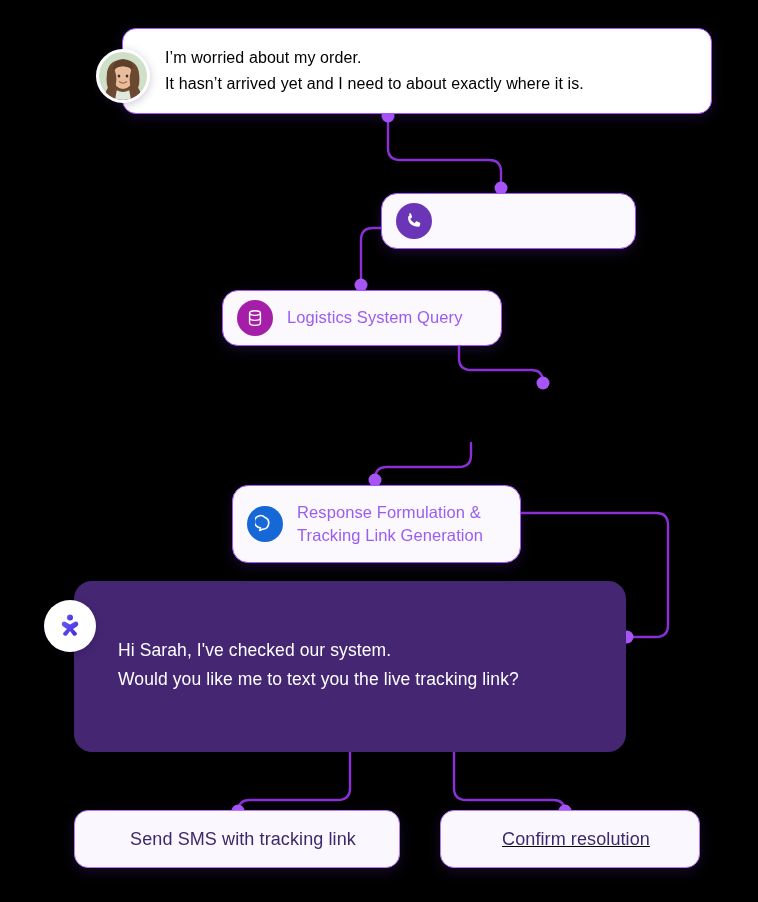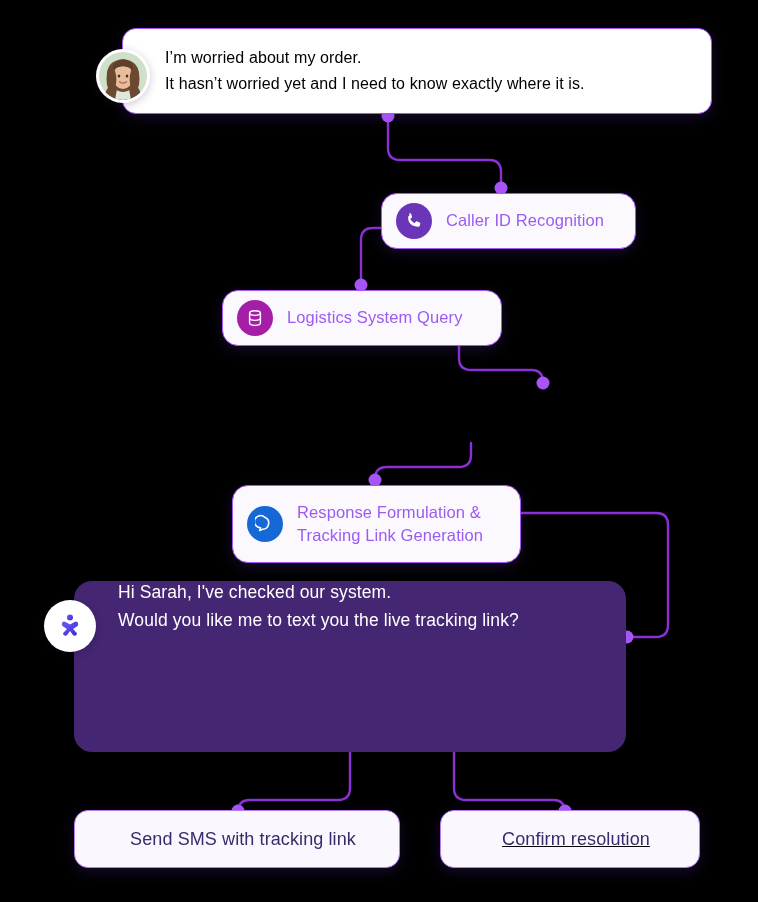--- a/index.html
+++ b/index.html
@@ -109,21 +109,21 @@
   
   .bot-bubble {
     position: absolute;
     left: 74px; top: 581px;
     width: 552px; height: 171px;
     background: #452673;
     border-radius: 18px;
     z-index: 3;
     padding: 0 28px 4px 44px;
     display: flex;
-    align-items: flex-start;
+    align-items: center;
   }
   .bot-bubble .lines {
     display: flex;
     flex-direction: column;
     gap: 6px;
   }
   .bot-bubble .lines span {
     color: #ffffff;
     font-size: 17.5px;
     line-height: 1.26;
@@ -189,21 +189,21 @@
       <circle cx="375" cy="480" r="6.5"></circle>
       <circle cx="627" cy="637" r="6.5"></circle>
       <circle cx="238" cy="811" r="6.5"></circle>
       <circle cx="565" cy="811" r="6.5"></circle>
     </g>
   </svg>
 
   <div class="card user-bubble">
     <div class="lines">
       <span>I’m worried about my order.</span>
-      <span>It hasn’t worried yet and I need to know exactly where it is.</span>
+      <span>It hasn’t arrived yet and I need to about exactly where it is.</span>
     </div>
   </div>
 
   <div class="avatar-photo">
     <svg viewBox="0 0 54 54" aria-hidden="true">
       <defs>
         <clipPath id="av">
             <circle cx="27" cy="27" r="27"></circle>
           </clipPath>
       </defs>
@@ -222,21 +222,20 @@
       </g>
     </svg>
   </div>
 
   <div class="card node node-caller">
     <div class="badge badge-phone">
       <svg width="20" height="20" viewBox="0 0 24 24" fill="#ffffff" aria-hidden="true">
         <path d="M6.6 2.6c.7-.2 1.4.1 1.7.8l1.3 2.9c.3.6.1 1.3-.4 1.7l-1.3 1c-.2.2-.3.5-.2.8a11 11 0 0 0 4.6 4.6c.3.1.6 0 .8-.2l1-1.3c.4-.5 1.1-.7 1.7-.4l2.9 1.3c.7.3 1 1 .8 1.7l-.6 2.2c-.2.8-.9 1.3-1.7 1.3C9.6 19 5 14.4 5 8.8V7.4c0-.8.5-1.5 1.3-1.7z"></path>
       </svg>
     </div>
-    <div class="label">Caller ID Recognition</div>
   </div>
 
   <div class="card node node-logistics">
     <div class="badge badge-db">
       <svg width="20" height="20" viewBox="0 0 24 24" fill="none" stroke="#ffffff" stroke-width="1.7" aria-hidden="true">
         <ellipse cx="12" cy="6" rx="6.5" ry="2.8"></ellipse>
         <path d="M5.5 6v12c0 1.55 2.9 2.8 6.5 2.8s6.5-1.25 6.5-2.8V6"></path>
         <path d="M5.5 12c0 1.55 2.9 2.8 6.5 2.8s6.5-1.25 6.5-2.8"></path>
       </svg>
     </div>

